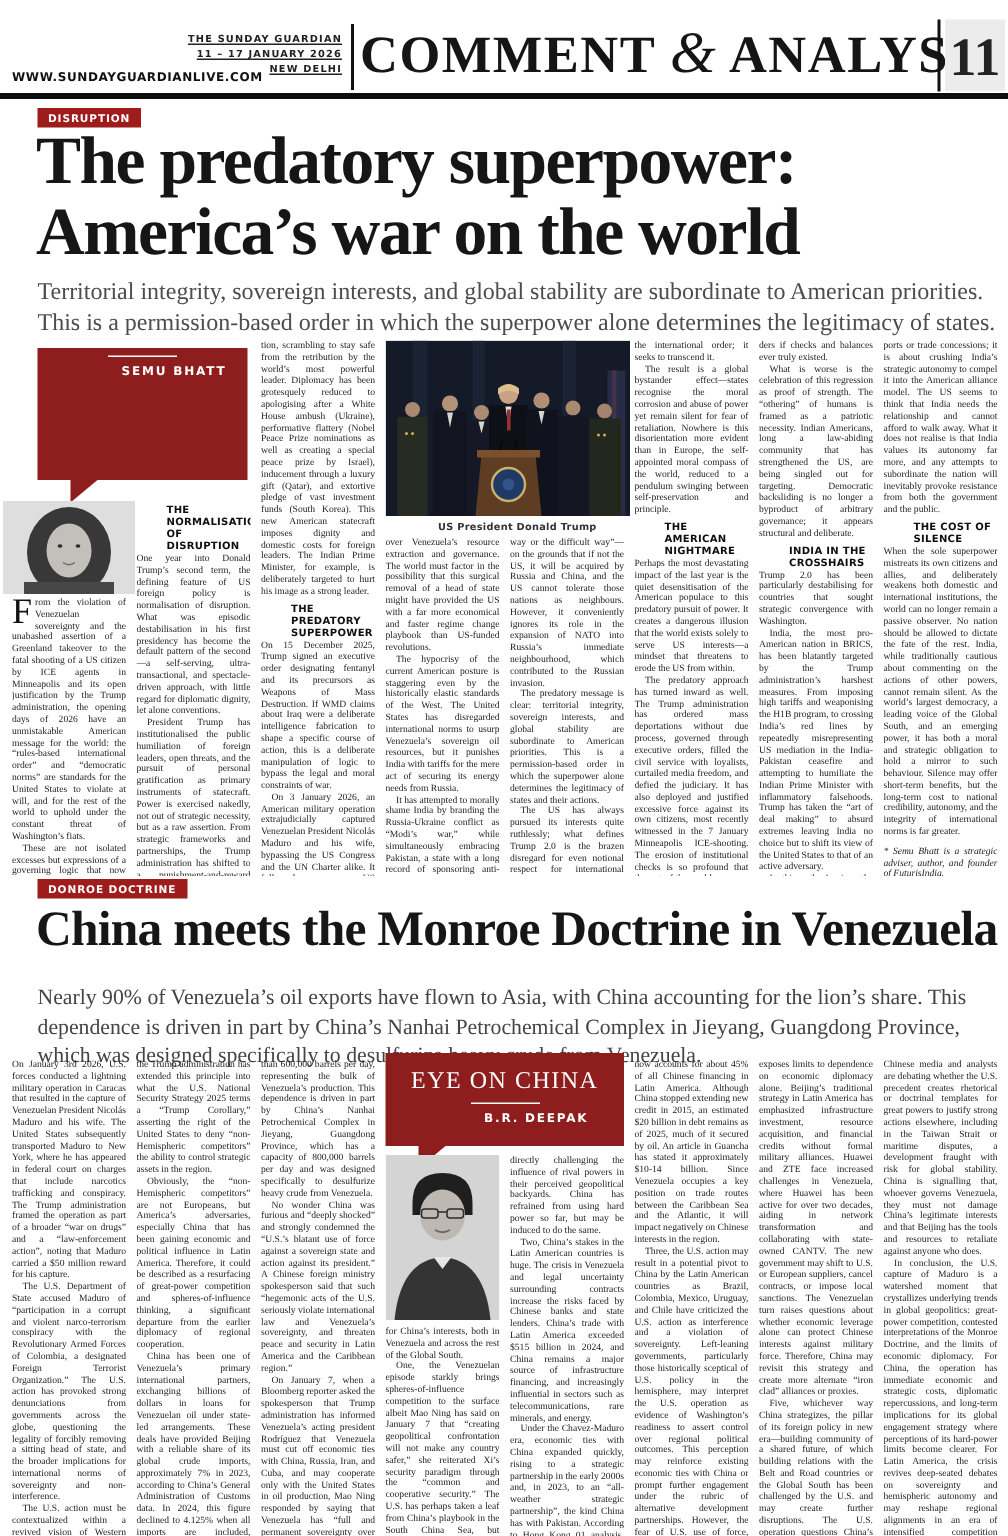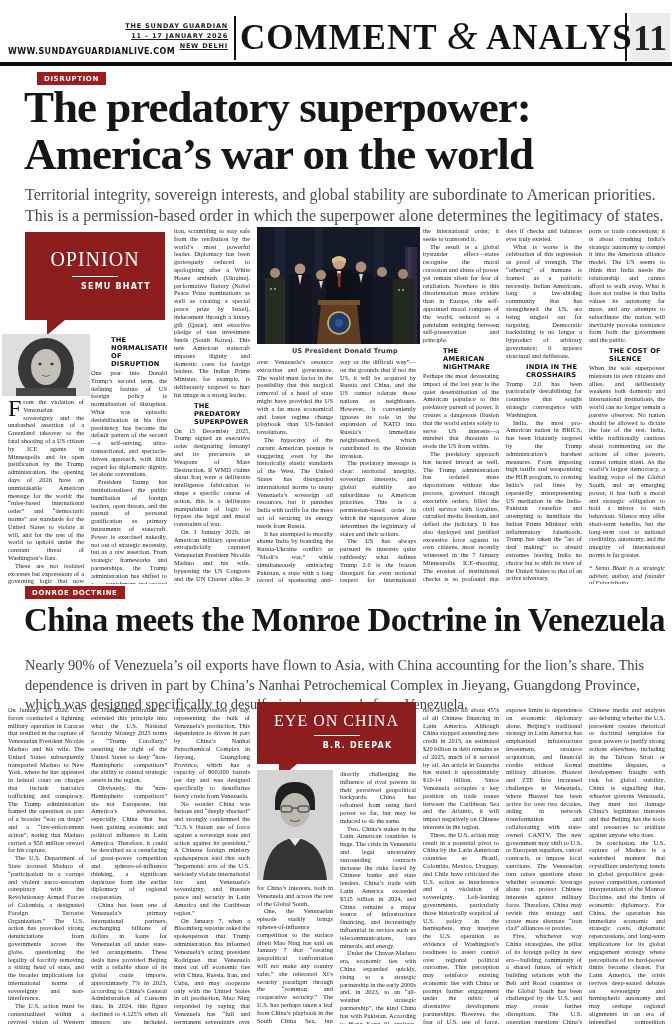--- a/index.html
+++ b/index.html
@@ -18,21 +18,21 @@
                  font-family:"Liberation Serif",serif;font-weight:600;font-size:35px;
                  letter-spacing:1px;color:#151515;white-space:nowrap;}
   .section-title .amp{font-style:italic;font-size:1.12em;font-weight:500;}
   .page-num{position:absolute;left:630px;top:13px;width:40px;height:48px;background:#ececec;
             font-family:"Liberation Serif",serif;font-weight:800;font-size:36px;line-height:50px;
             text-align:center;color:#222;}
   .masthead-bar{position:absolute;left:0;top:62px;width:672px;height:4px;background:#0d0d0d;}
   
   .kicker{position:absolute;background:#9e1c1c;color:#fff;font-family:"DejaVu Sans",sans-serif;
           font-size:7px;font-weight:bold;letter-spacing:.6px;padding:3px 7px 2px;}
-  .k1{left:25px;top:72px;margin-left:12px;}
+  .k1{left:25px;top:72px;}
   .k2{left:25px;top:586px;}
   .headline{position:absolute;margin:0;font-family:"Liberation Serif",serif;font-weight:800;color:#161616;}
   .h1a{left:24px;top:84px;width:644px;font-size:45px;line-height:47px;letter-spacing:-1px;}
   .h2a{left:24px;top:602px;width:646px;font-size:33px;line-height:36px;letter-spacing:-.5px;}
   .deck{position:absolute;margin:0;font-family:"Liberation Serif",serif;color:#4d4d4d;}
   .d1{left:25px;top:184px;width:644px;font-size:16px;line-height:21px;}
   .d2{left:25px;top:656px;width:646px;font-size:14.5px;line-height:19.5px;color:#444;}
   
   .bubble{position:absolute;background:#8e1d1d;color:#fff;text-align:center;}
   .op-bubble{left:25px;top:232px;width:140px;height:88px;}
@@ -97,21 +97,20 @@
     <div class="page-num">11</div>
     <div class="masthead-bar"></div>
   </header>
 
   <section>
     <span class="kicker k1">DISRUPTION</span>
     <h2 class="headline h1a">The predatory superpower: America’s war on the world</h2>
     <p class="deck d1">Territorial integrity, sovereign interests, and global stability are subordinate to American priorities. This is a permission-based order in which the superpower alone determines the legitimacy of states.</p>
 
     <div class="bubble op-bubble">
-      <div class="bubble-label">OPINION</div>
       <div class="bubble-line"></div>
       <div class="bubble-author">SEMU BHATT</div>
       <div class="bubble-tail"></div>
     </div>
 
     <div class="photo ph-bhatt">
       <svg width="88" height="62" viewBox="0 0 88 62">
         <rect width="88" height="62" fill="#dedede"></rect>
         <ellipse cx="44" cy="34" rx="28" ry="30" fill="#383838"></ellipse>
         <ellipse cx="44" cy="33" rx="15" ry="18" fill="#c3bfba"></ellipse>

